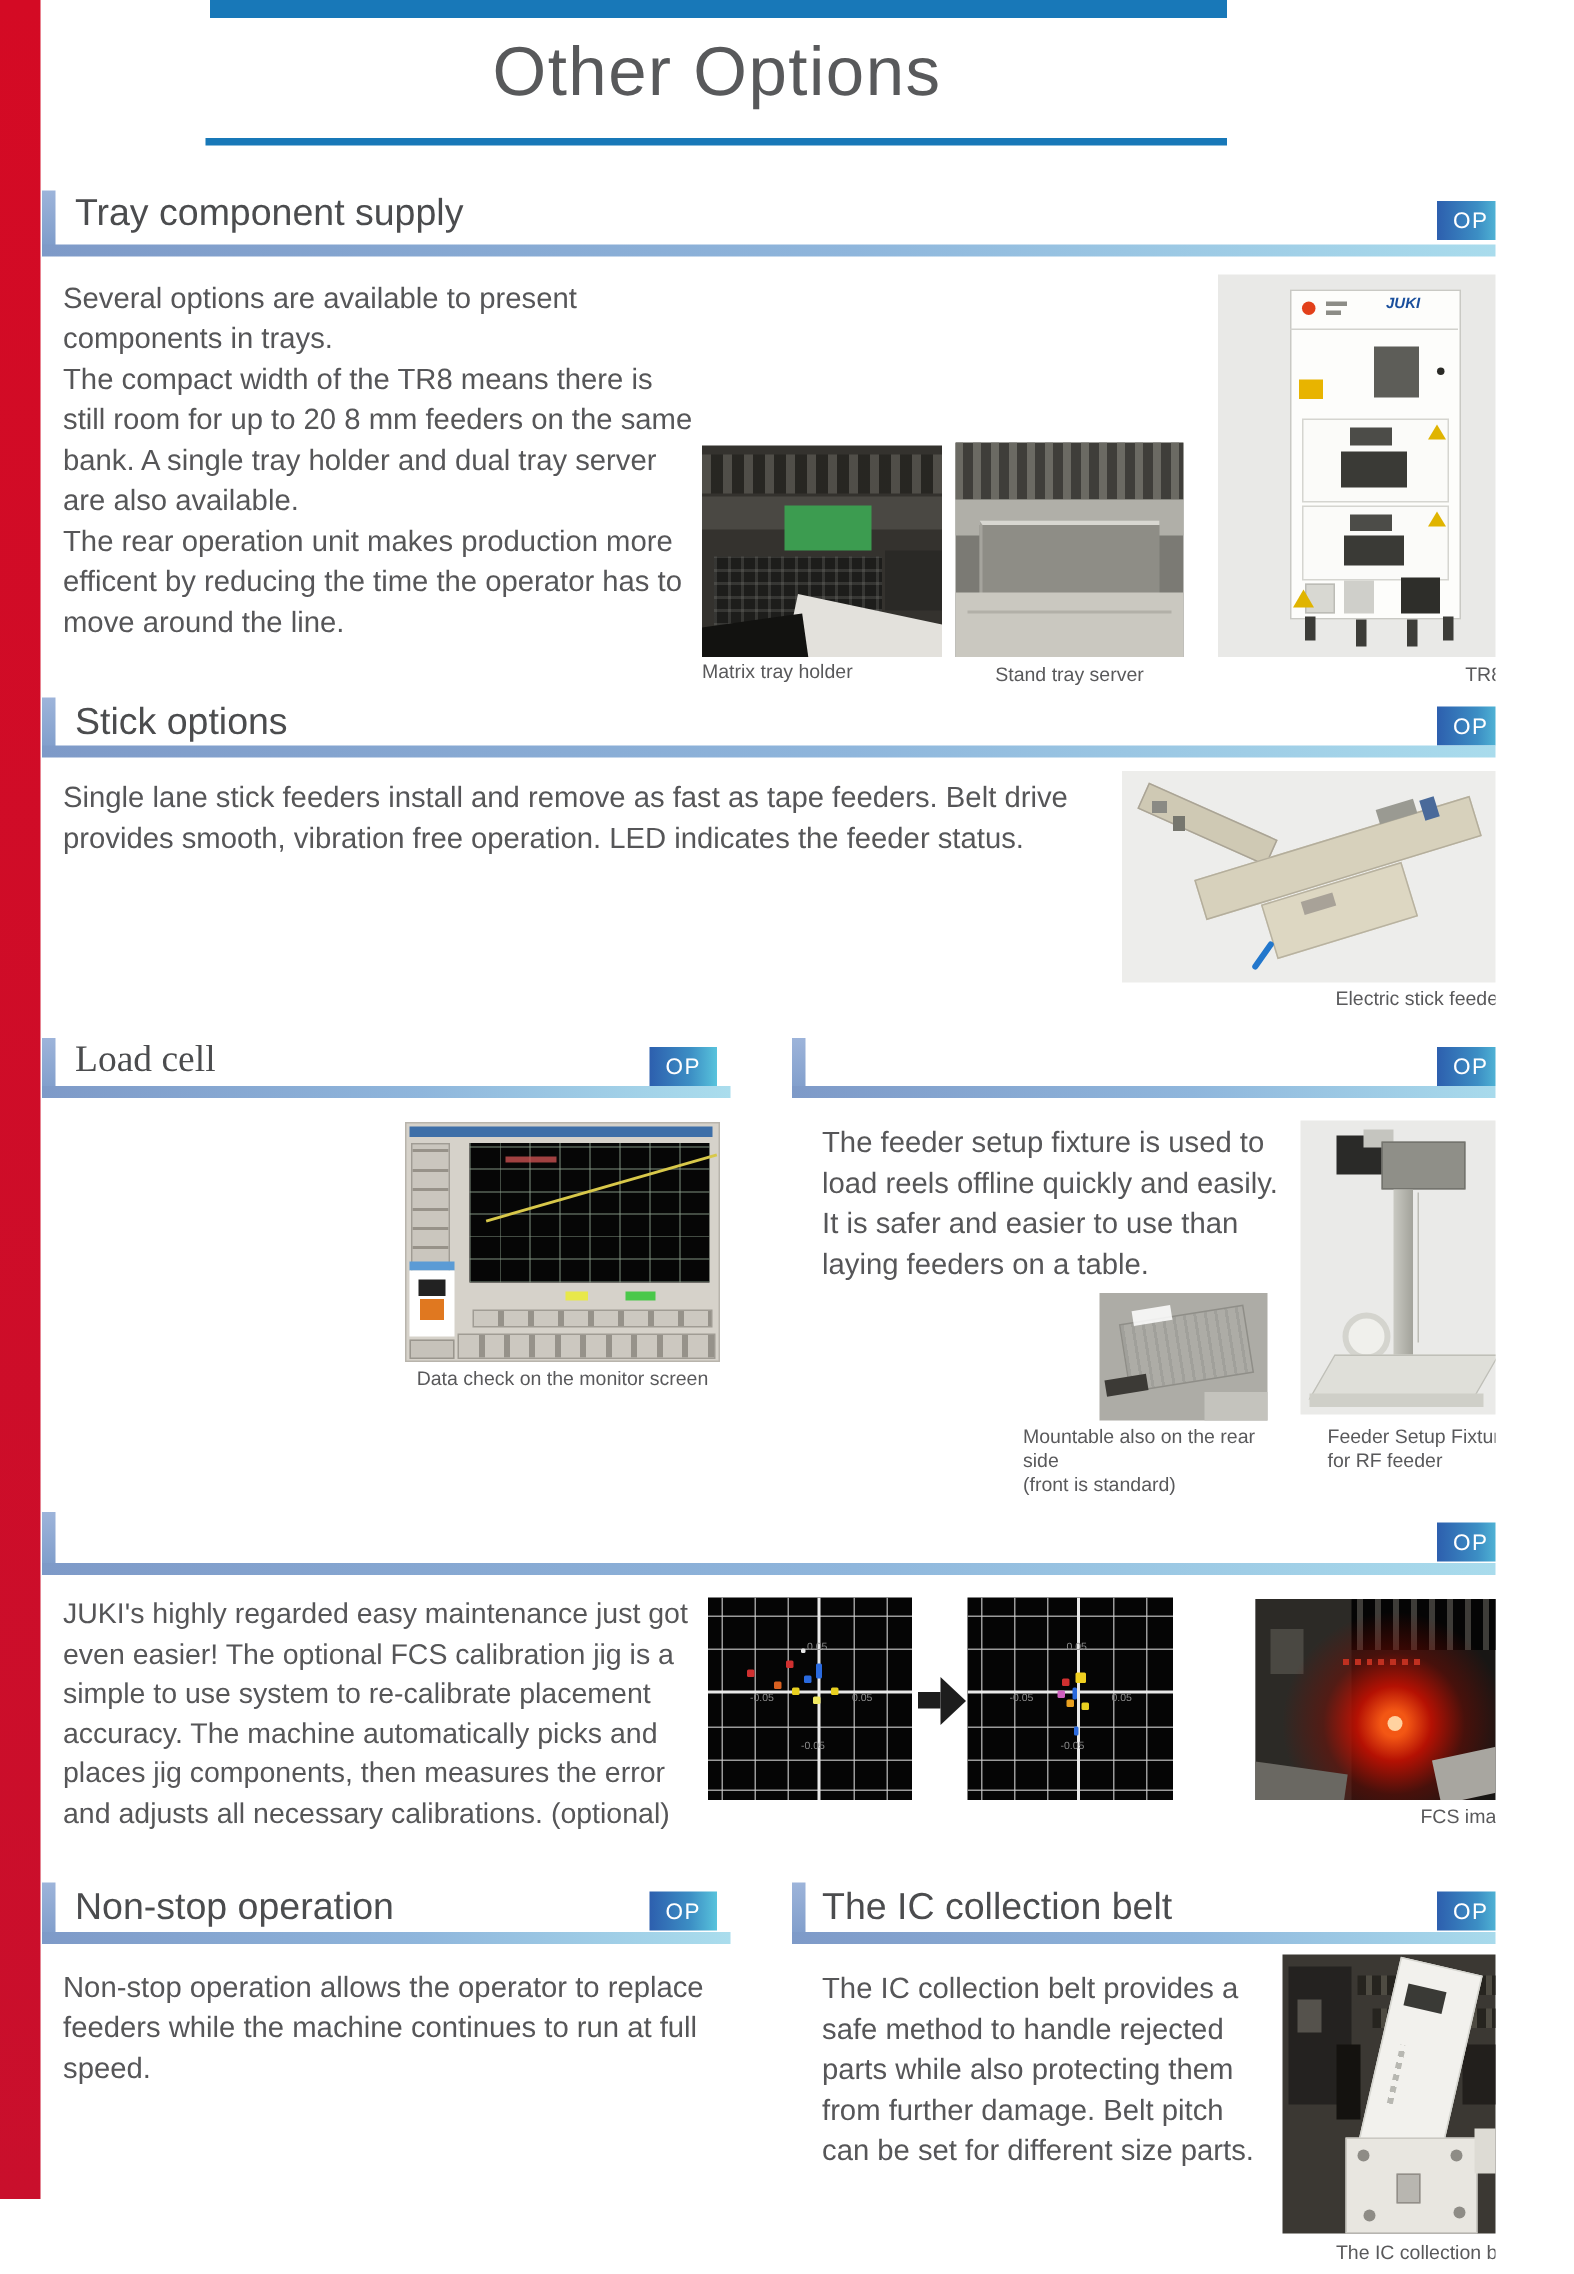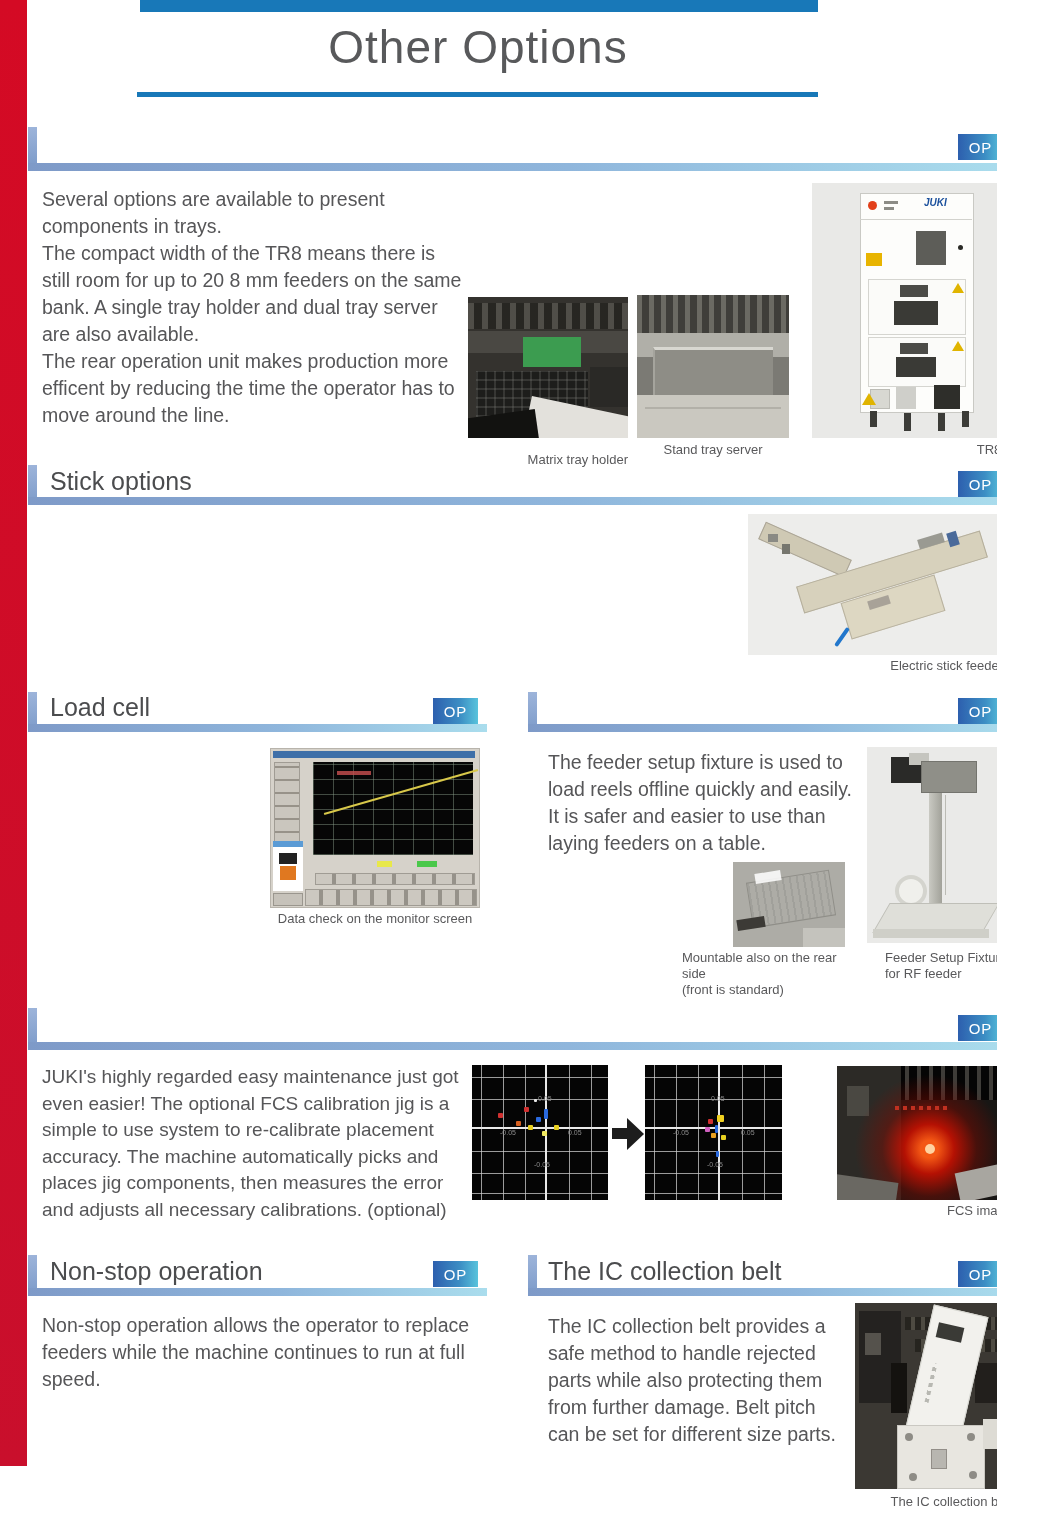--- a/index.html
+++ b/index.html
@@ -43,20 +43,21 @@
 
 <div class="page">
 
   <div class="abs red-band"></div>
 
   <div class="abs top-rule"></div>
   <div class="abs page-title">Other Options</div>
   <div class="abs title-rule"></div>
 
   <div class="abs marker" style="left:28px;top:127px;"></div>
+  <div class="abs sec-title" style="left:50px;top:128px;">Tray component supply</div>
   <div class="abs op" style="left:958px;top:134px;">OP</div>
   <div class="abs rule" style="left:28px;top:163px;width:984px;"></div>
 
   <div class="abs body" style="left:42px;top:186px;width:470px;">Several options are available to present
 components in trays.
 The compact width of the TR8 means there is
 still room for up to 20 8 mm feeders on the same
 bank. A single tray holder and dual tray server
 are also available.
 The rear operation unit makes production more
@@ -66,21 +67,21 @@
   <div class="ph" style="left:468px;top:297px;width:160px;height:141px;background:#34322e;">
     <div class="abs" style="left:0;top:6px;width:160px;height:26px;background:repeating-linear-gradient(90deg,#57554f 0 6px,#24231f 6px 14px);opacity:.8;"></div>
     <div class="abs" style="left:0;top:34px;width:160px;height:22px;background:#4a4843;"></div>
     <div class="abs" style="left:55px;top:40px;width:58px;height:30px;background:#3c9c50;"></div>
     <div class="abs" style="left:8px;top:74px;width:112px;height:46px;background:#1d1d1b;
          background-image:repeating-linear-gradient(90deg,rgba(130,130,125,.25) 0 2px,transparent 2px 9px),repeating-linear-gradient(0deg,rgba(130,130,125,.25) 0 2px,transparent 2px 9px);"></div>
     <div class="abs" style="left:122px;top:70px;width:38px;height:40px;background:#2a2926;"></div>
     <div class="abs" style="left:58px;top:112px;width:130px;height:44px;background:#e3e1dc;transform:rotate(12deg);"></div>
     <div class="abs" style="left:-20px;top:118px;width:90px;height:40px;background:#121210;transform:rotate(-8deg);"></div>
   </div>
-  <div class="abs cap" style="left:468px;top:452px;width:160px;text-align:right;">Matrix tray holder</div>
+  <div class="abs cap" style="left:468px;top:440px;width:160px;text-align:left;">Matrix tray holder</div>
 
   <div class="ph" style="left:637px;top:295px;width:152px;height:143px;background:#7b7a74;">
     <div class="abs" style="left:0;top:0;width:152px;height:38px;background:#3f3e3a;
          background-image:repeating-linear-gradient(90deg,#6b6a63 0 5px,transparent 5px 12px);"></div>
     <div class="abs" style="left:0;top:38px;width:152px;height:24px;background:#b0afa8;"></div>
     <div class="abs" style="left:16px;top:52px;width:118px;height:48px;background:#8e8d86;border-top:3px solid #d8d7d1;border-left:2px solid #a5a49d;"></div>
     <div class="abs" style="left:0;top:100px;width:152px;height:43px;background:#cac8c0;"></div>
     <div class="abs" style="left:8px;top:112px;width:136px;height:2px;background:#b2b0a8;"></div>
   </div>
   <div class="abs cap" style="left:637px;top:442px;width:152px;text-align:center;">Stand tray server</div>
@@ -112,36 +113,38 @@
     <div class="abs" style="left:126px;top:230px;width:7px;height:18px;background:#3c3c38;"></div>
     <div class="abs" style="left:150px;top:228px;width:7px;height:16px;background:#3c3c38;"></div>
   </div>
   <div class="abs cap" style="left:862px;top:442px;width:148px;text-align:right;">TR8S</div>
 
   <div class="abs marker" style="left:28px;top:465px;"></div>
   <div class="abs sec-title" style="left:50px;top:467px;">Stick options</div>
   <div class="abs op" style="left:958px;top:471px;">OP</div>
   <div class="abs rule" style="left:28px;top:497px;width:984px;"></div>
 
+  <div class="abs body" style="left:42px;top:519px;width:720px;">Single lane stick feeders install and remove as fast as tape feeders. Belt drive
+provides smooth, vibration free operation. LED indicates the feeder status.</div>
 
   <div class="ph graybox" style="left:748px;top:514px;width:255px;height:141px;background:#ededeb;">
     <div class="abs" style="left:10px;top:26px;width:92px;height:17px;background:#cfc9b4;border:1px solid #aaa496;transform:rotate(24deg);"></div>
     <div class="abs" style="left:20px;top:20px;width:10px;height:8px;background:#8a8a84;"></div>
     <div class="abs" style="left:34px;top:30px;width:8px;height:10px;background:#76766e;"></div>
     <div class="abs" style="left:48px;top:44px;width:190px;height:26px;background:#d7d1bc;border:1px solid #b4ae9c;transform:rotate(-17deg);"></div>
     <div class="abs" style="left:170px;top:22px;width:26px;height:10px;background:#9a9a92;transform:rotate(-17deg);"></div>
     <div class="abs" style="left:200px;top:18px;width:10px;height:14px;background:#4a6a9a;transform:rotate(-17deg);"></div>
     <div class="abs" style="left:96px;top:74px;width:96px;height:36px;background:#ddd7c2;border:1px solid #b8b2a0;transform:rotate(-17deg);"></div>
     <div class="abs" style="left:120px;top:84px;width:22px;height:9px;background:#a8a298;transform:rotate(-17deg);"></div>
     <div class="abs" style="left:92px;top:112px;width:4px;height:22px;background:#2277cc;transform:rotate(35deg);border-radius:2px;"></div>
   </div>
   <div class="abs cap" style="left:803px;top:658px;width:200px;text-align:right;">Electric stick feeder</div>
 
   <div class="abs marker" style="left:28px;top:692px;"></div>
-  <div class="abs sec-title" style="left:50px;top:693px;">Load cell</div>
+  <div class="abs sec-title" style="left:50px;top:693px;font-family:Liberation Serif, serif;">Load cell</div>
   <div class="abs op" style="left:433px;top:698px;">OP</div>
   <div class="abs rule" style="left:28px;top:724px;width:459px;"></div>
 
 
   <div class="ph" style="left:270px;top:748px;width:208px;height:158px;background:#d6d2ca;border:1px solid #b8b4ac;">
     <div class="abs" style="left:2px;top:2px;width:202px;height:7px;background:#3e6fa8;"></div>
     <div class="abs" style="left:3px;top:13px;width:24px;height:94px;background:repeating-linear-gradient(0deg,#cac6be 0 11px,#979289 11px 13px);border:1px solid #a09c94;"></div>
     <div class="abs" style="left:2px;top:92px;width:30px;height:6px;background:#5b9bd5;"></div>
     <div class="abs" style="left:2px;top:98px;width:30px;height:44px;background:#fff;"></div>
     <div class="abs" style="left:8px;top:104px;width:18px;height:11px;background:#222;"></div>

